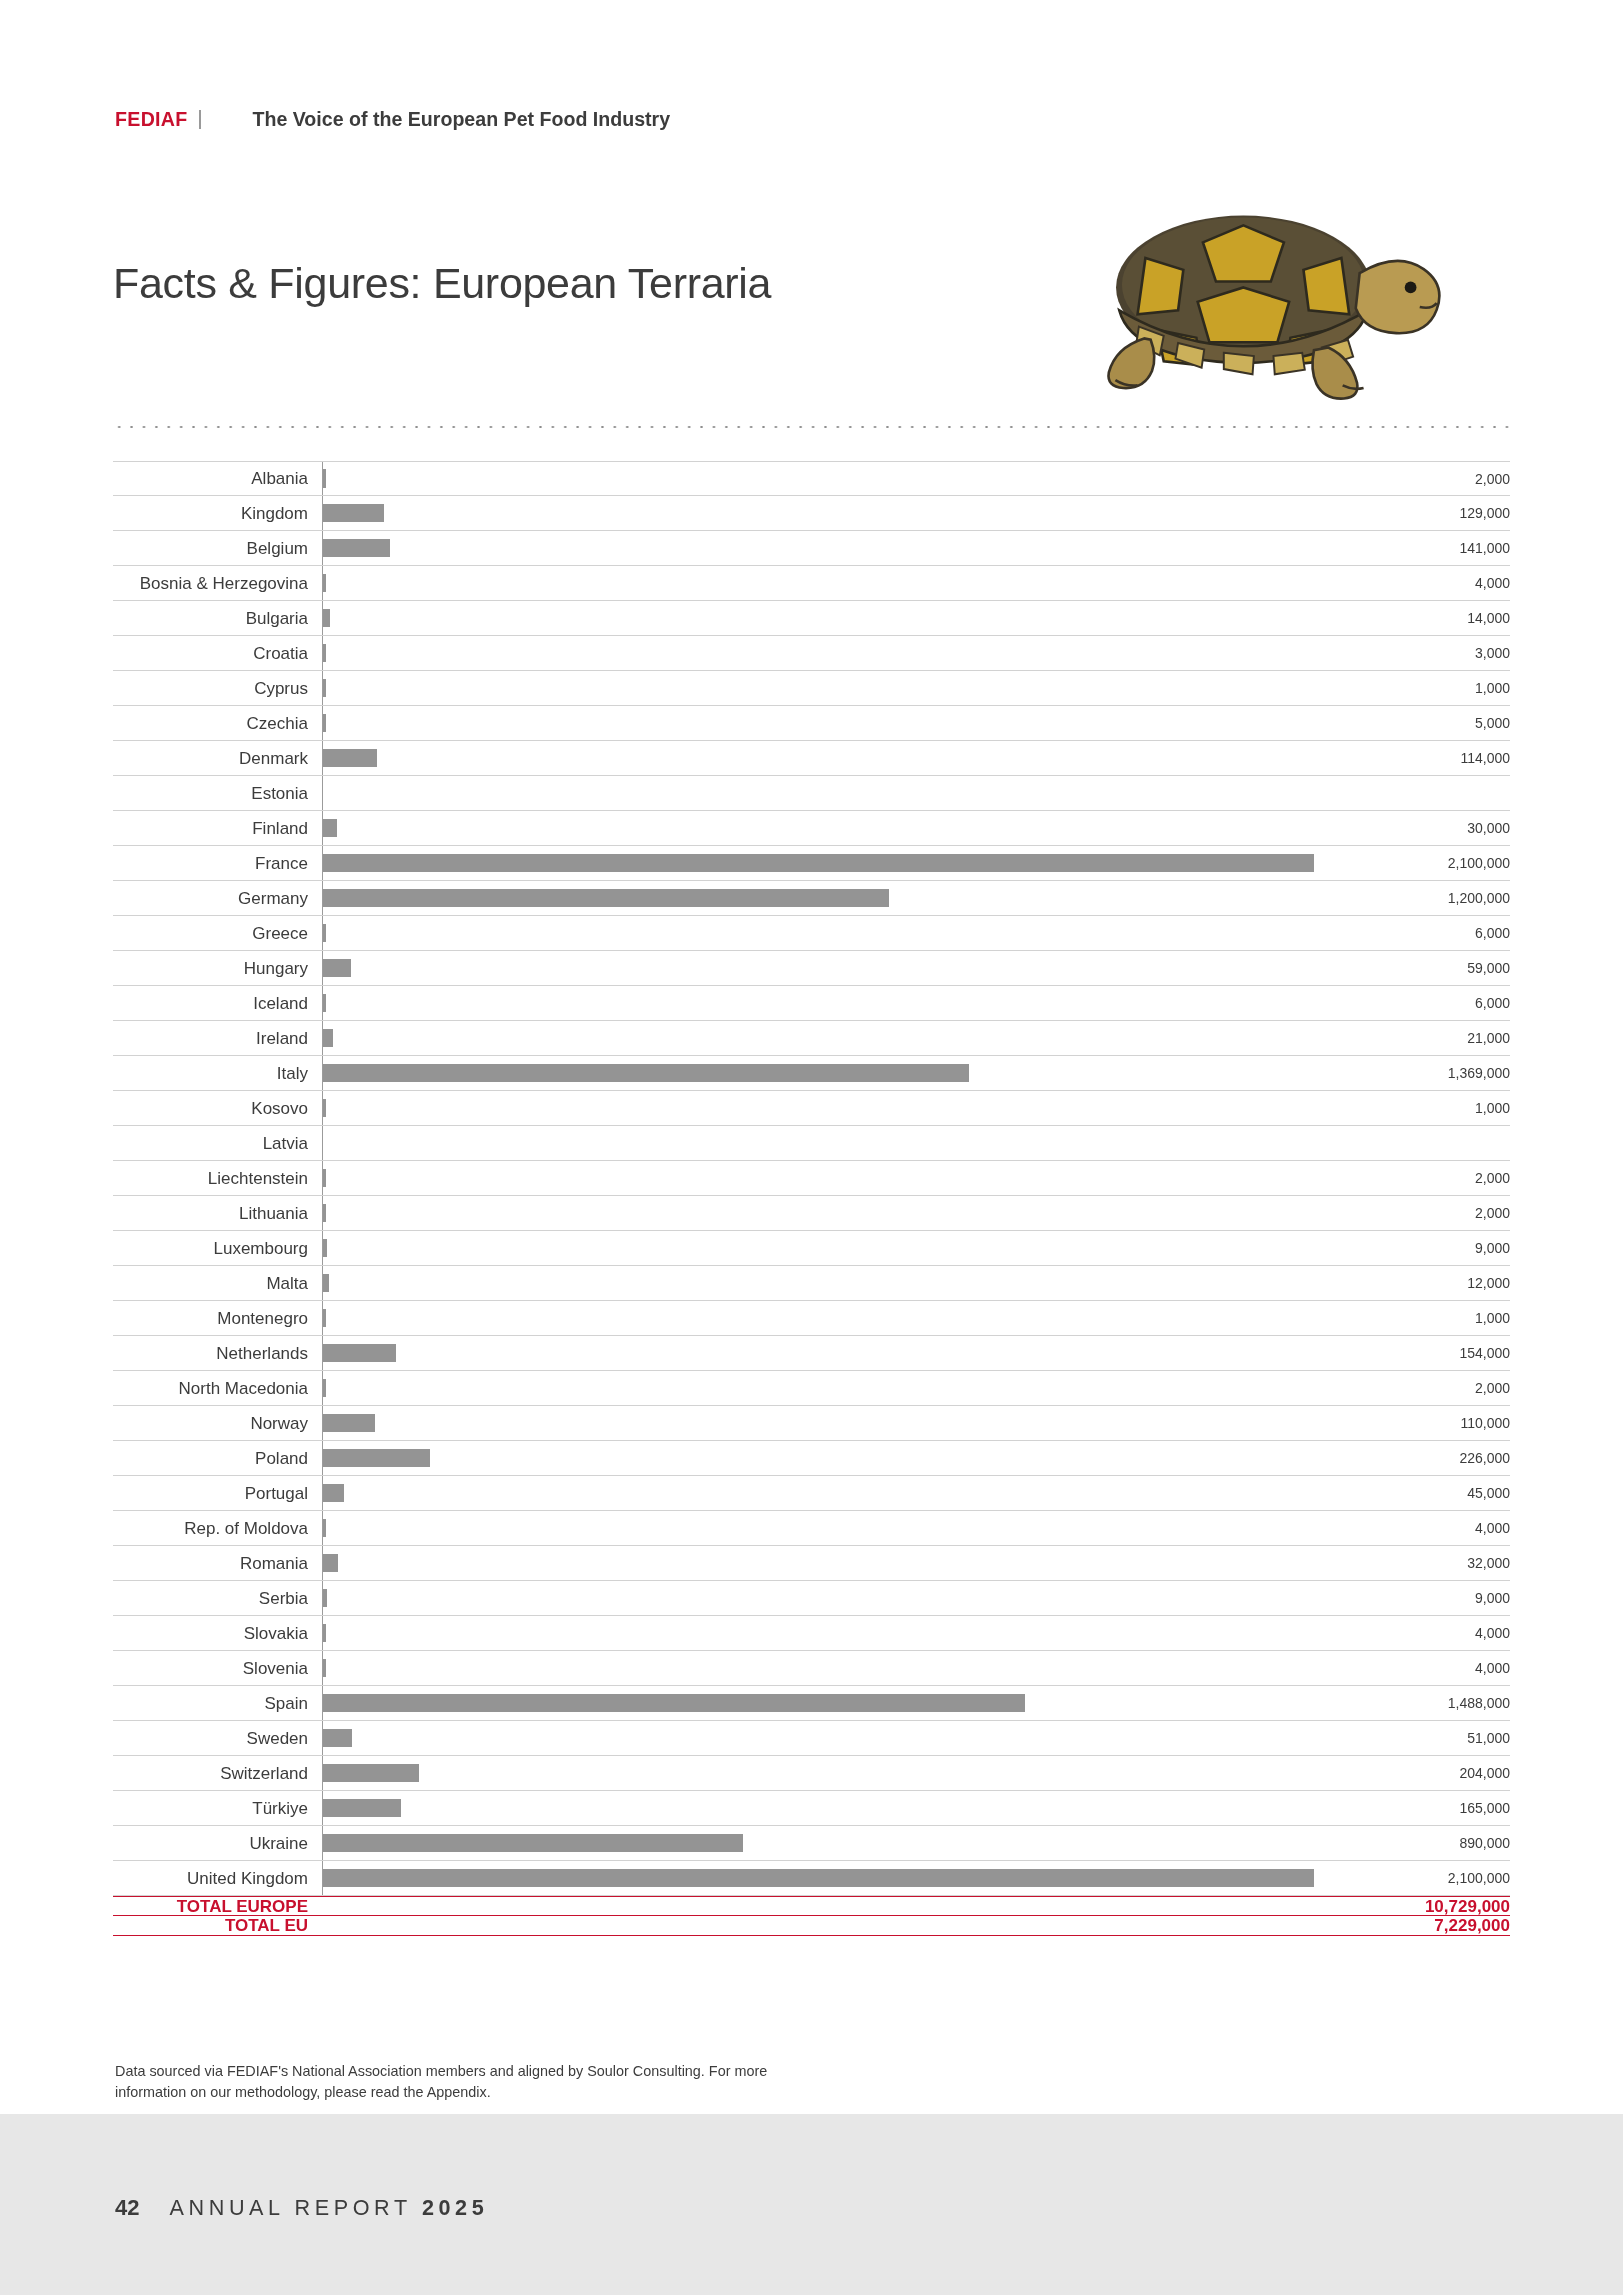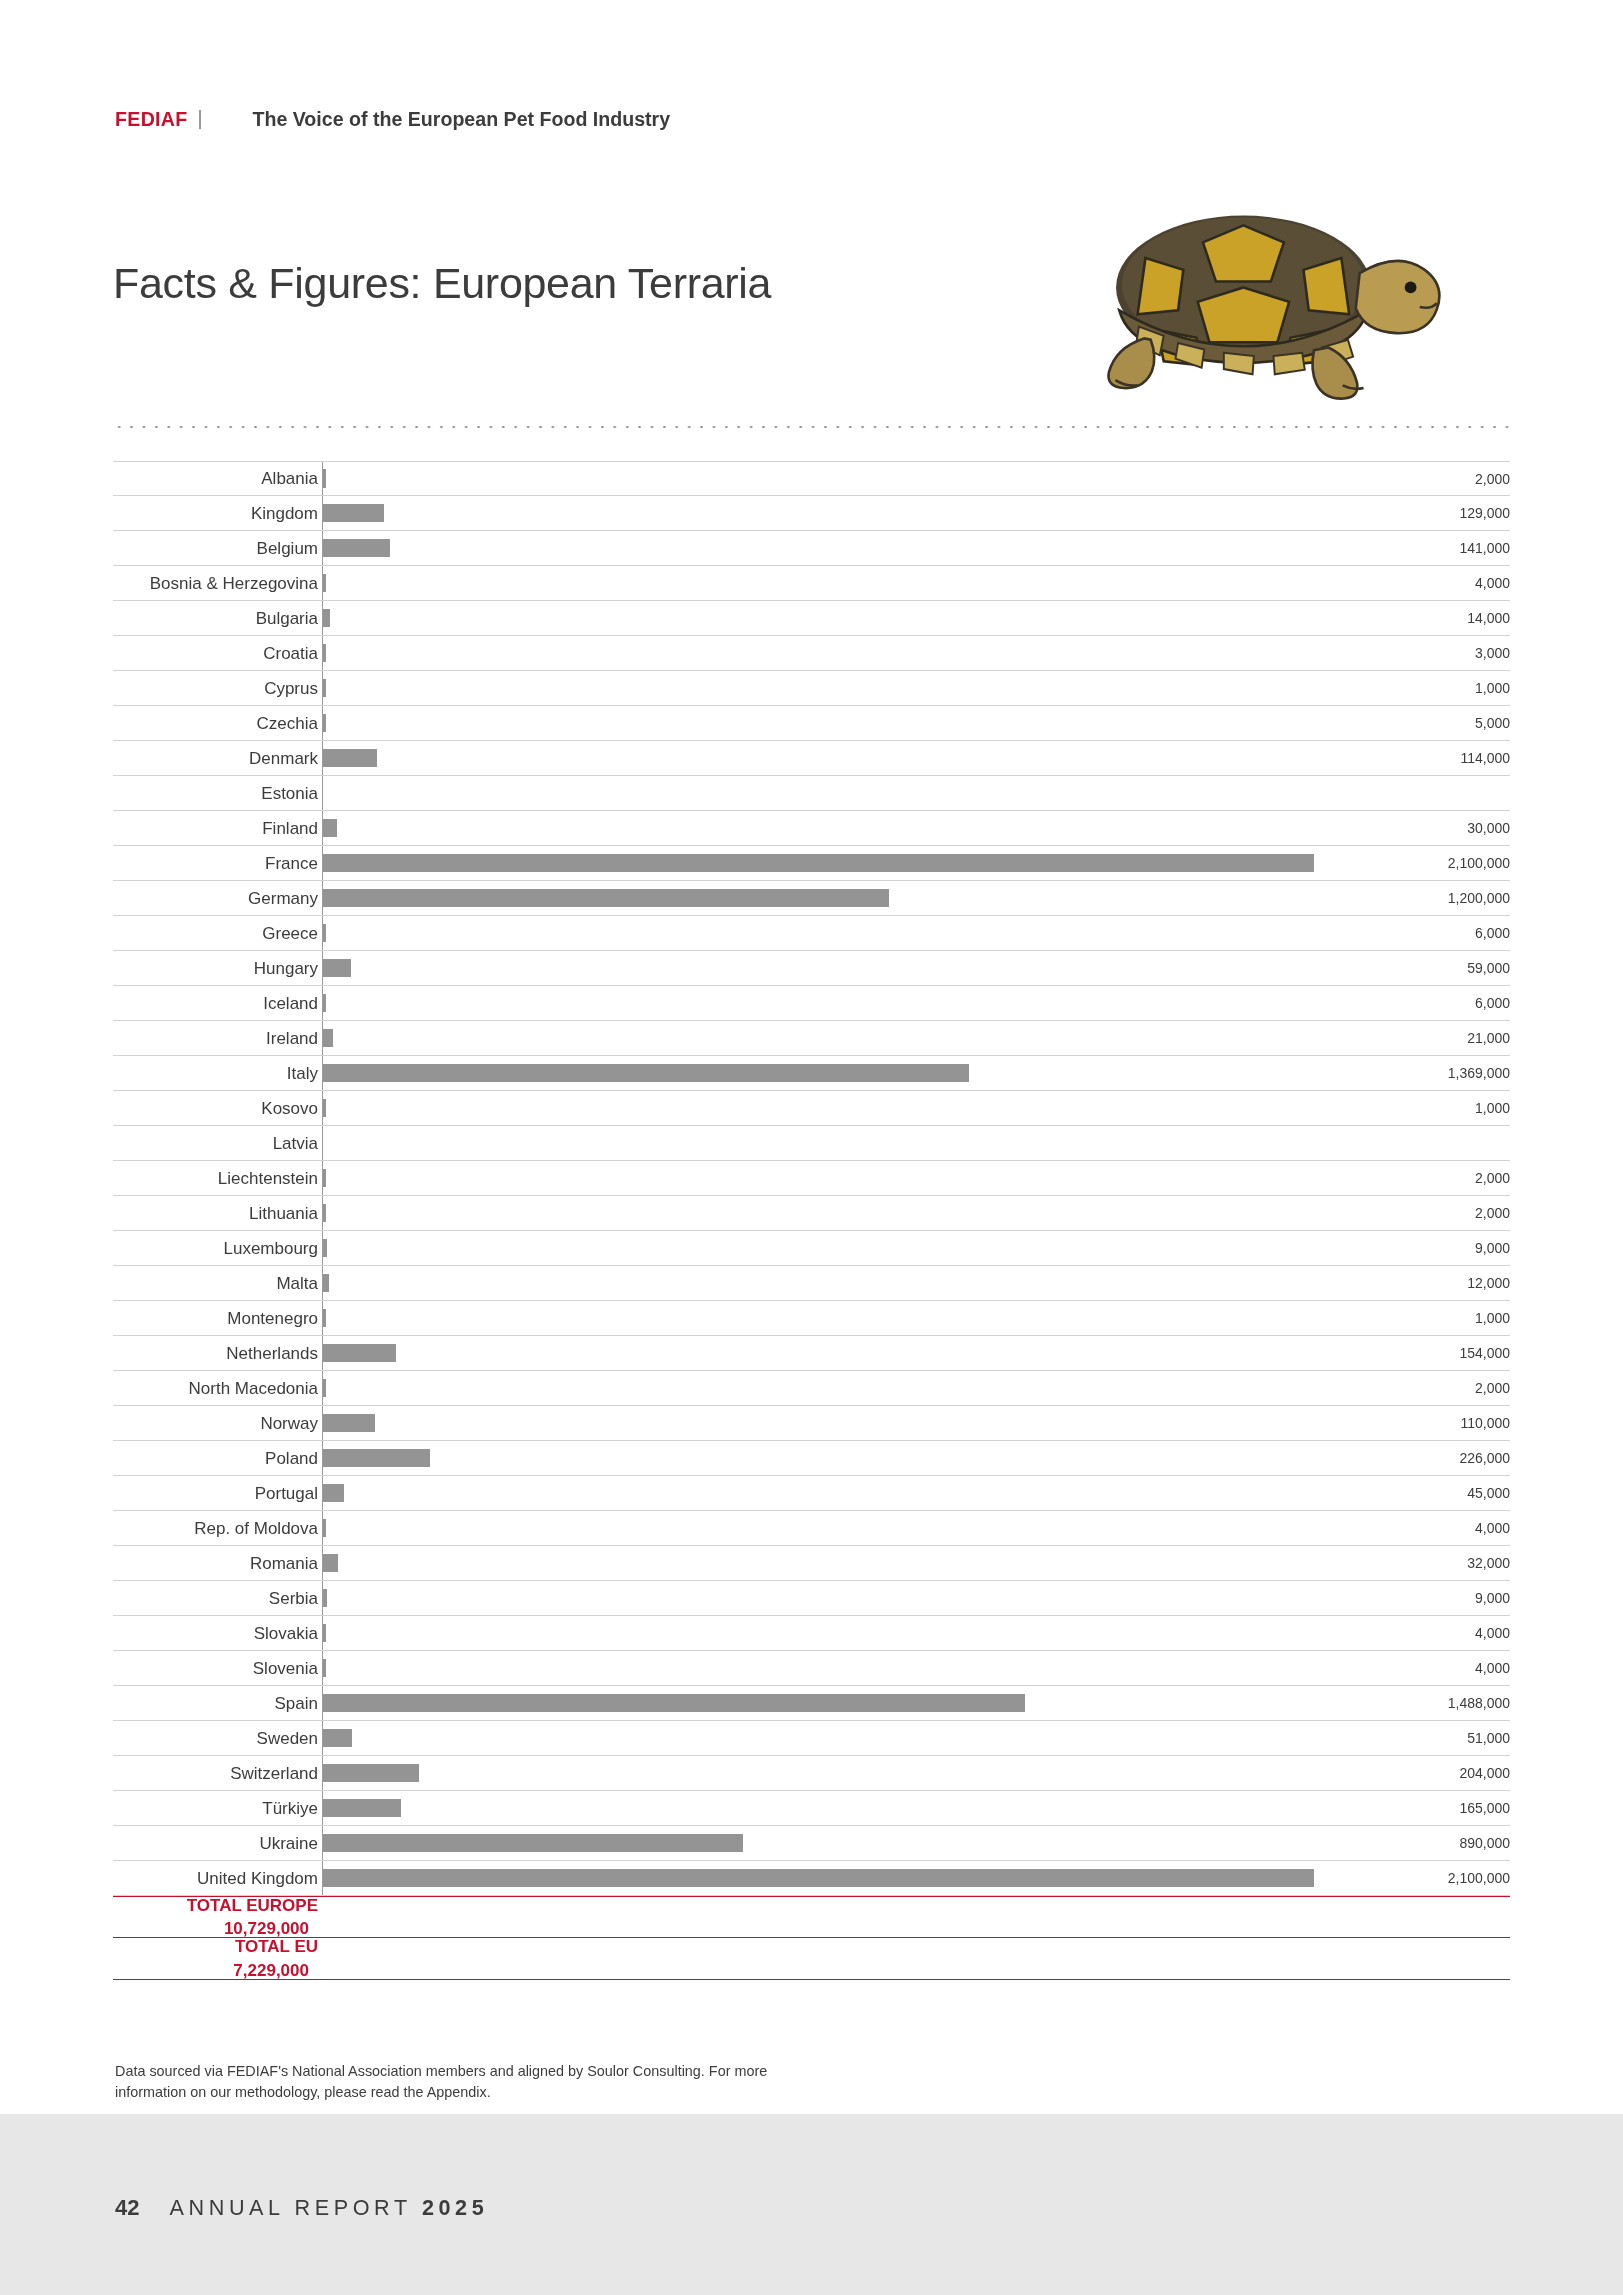--- a/index.html
+++ b/index.html
@@ -82,21 +82,21 @@
     align-items: stretch;
     height: 35px;
     border-bottom: 0.7px solid #d2d2d2;
   }
   .row:first-child { border-top: 0.7px solid #d2d2d2; }
 
   .label {
     width: 209px;
     flex: none;
     text-align: right;
-    padding-right: 4px;
+    padding-right: 14px;
     font-size: 17px;
     color: #3c3c3c;
     display: flex;
     align-items: center;
     justify-content: flex-end;
     line-height: 1;
   }
   .barcell {
     flex: 1 1 auto;
     position: relative;
@@ -115,21 +115,21 @@
     text-align: right;
     font-size: 14px;
     color: #3c3c3c;
     display: flex;
     align-items: center;
     justify-content: flex-end;
     line-height: 1;
   }
 
   
-  .row.total { border-bottom: 0.7px solid #c8102e; height: 42px; flex-direction: column; }
+  .row.total { border-bottom: 0.7px solid #c8102e; height: 20px; }
   .row.total-first { border-top: 0.7px solid #c8102e; }
   .row.total .label,
   .row.total .value {
     color: #c8102e;
     font-weight: bold;
     font-size: 17px;
   }
   .row.total .barcell { border-left: none; }
 
   

